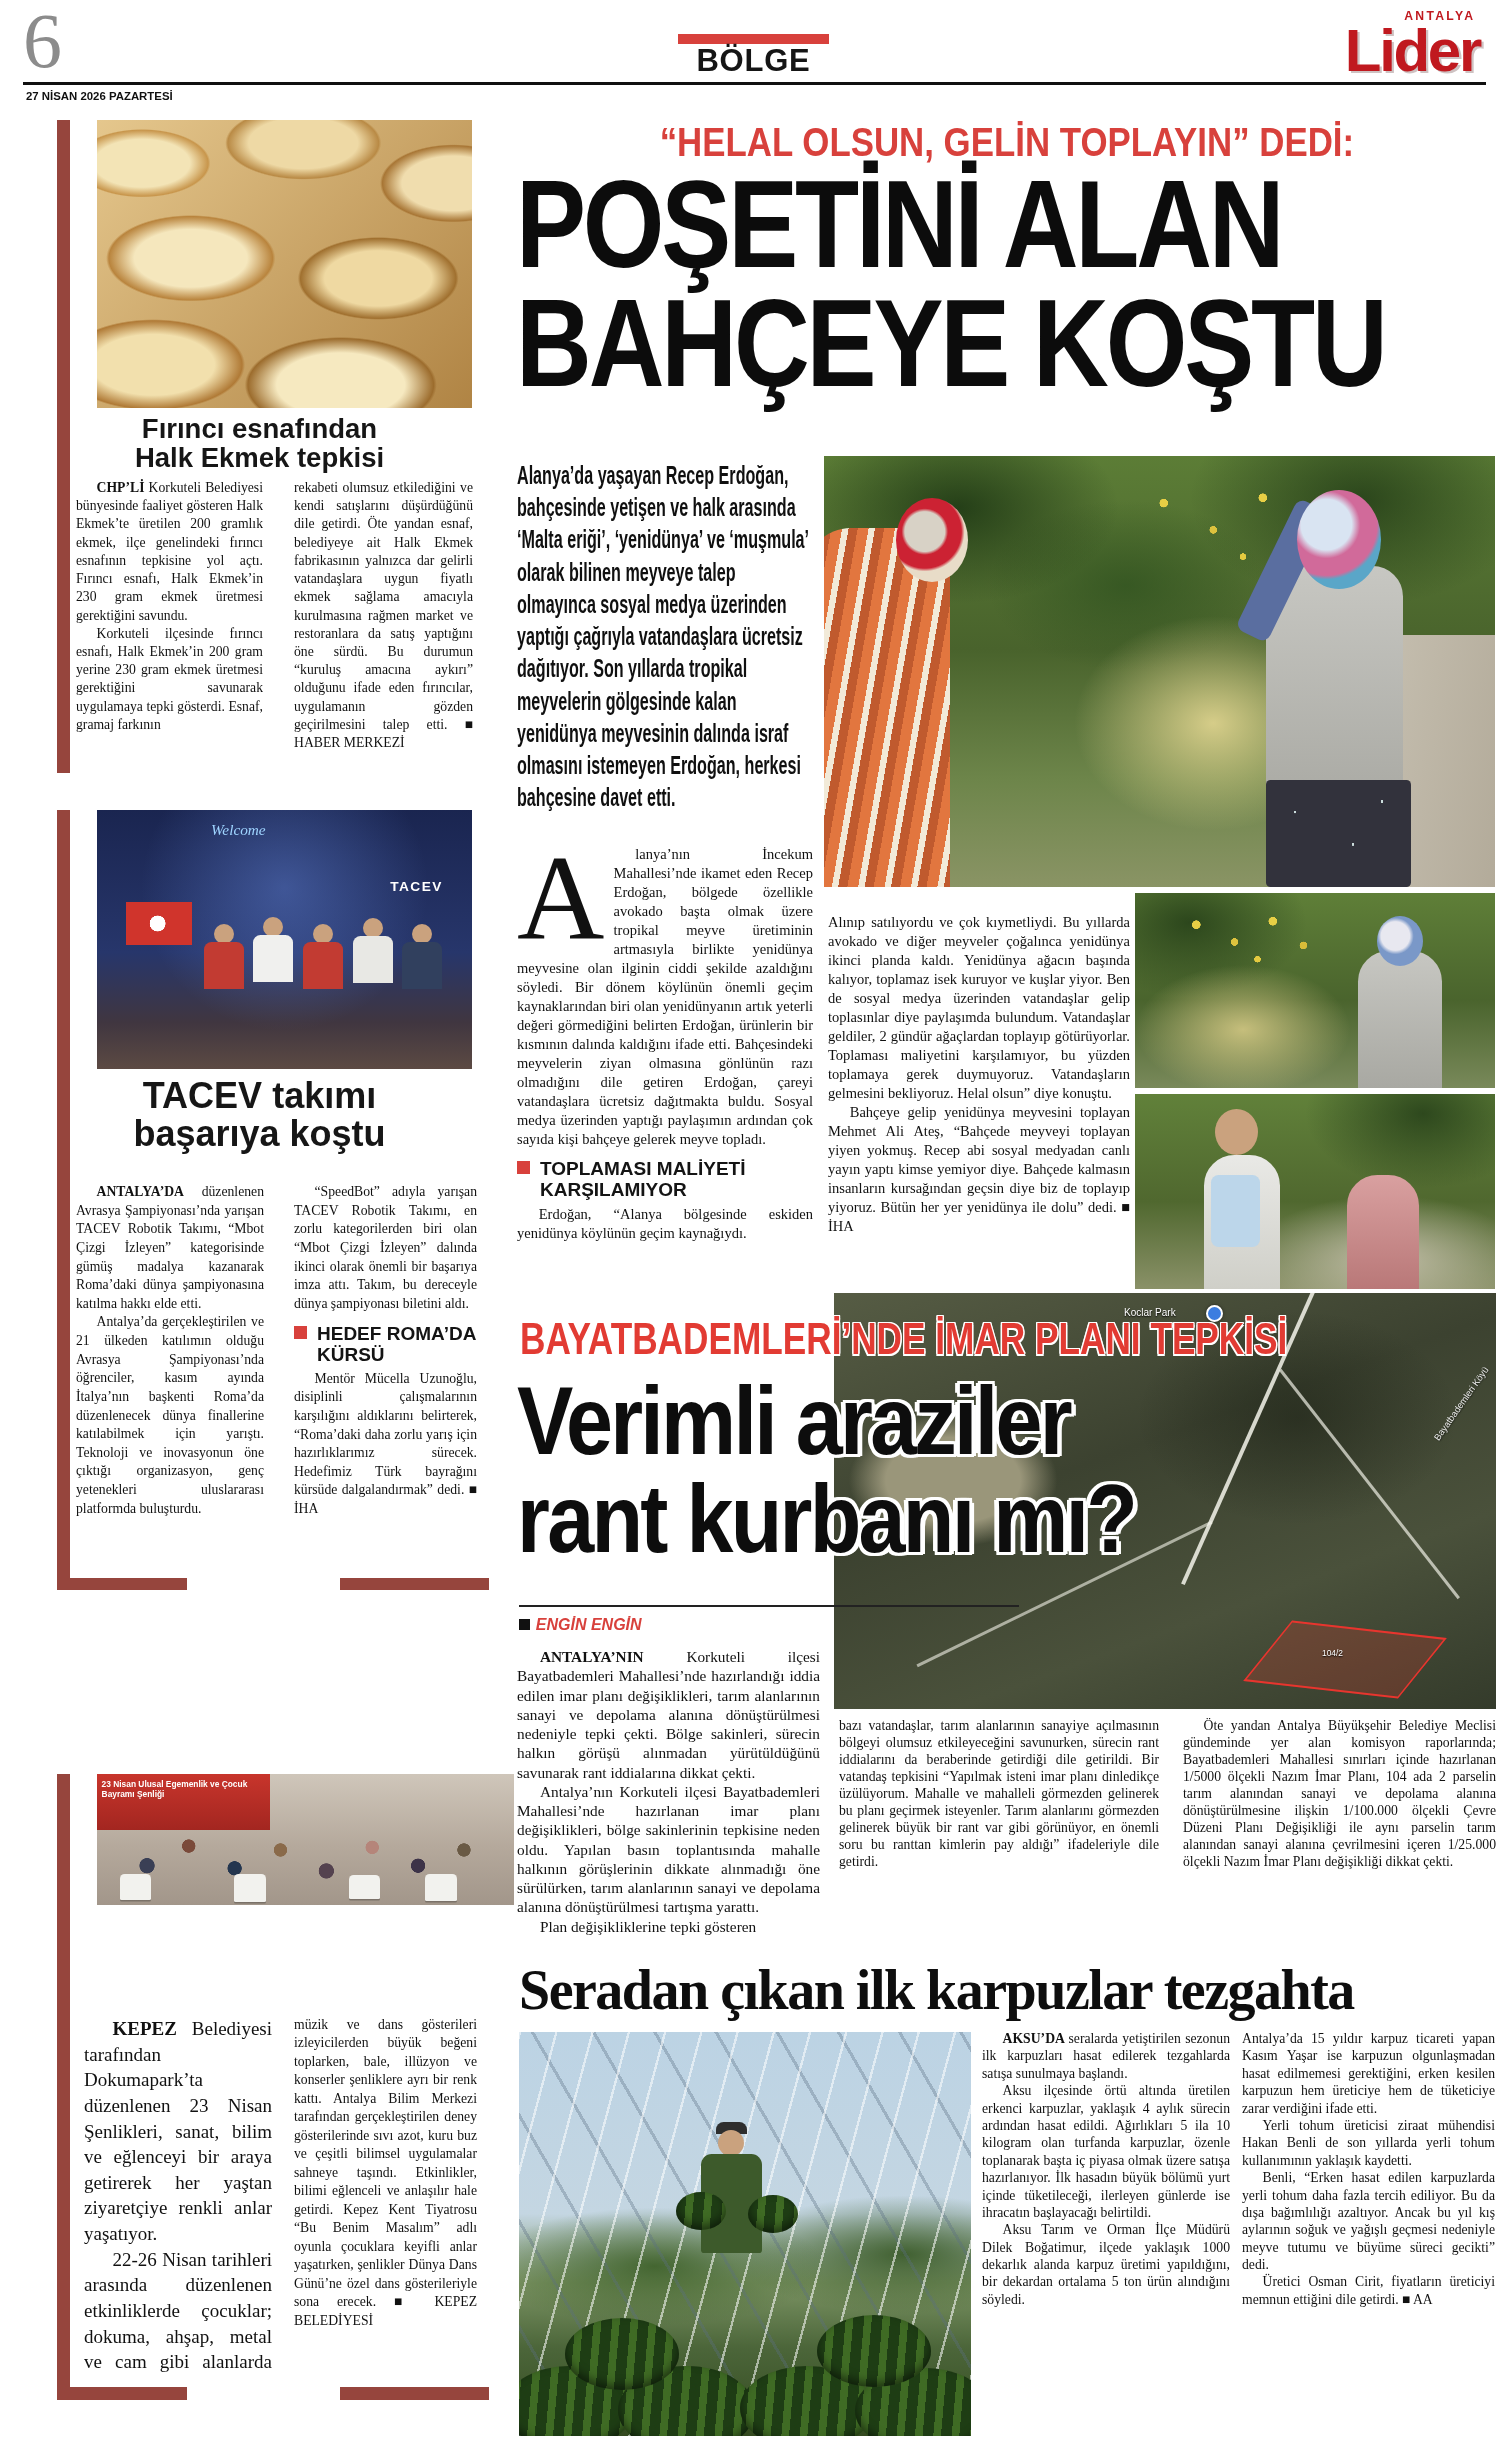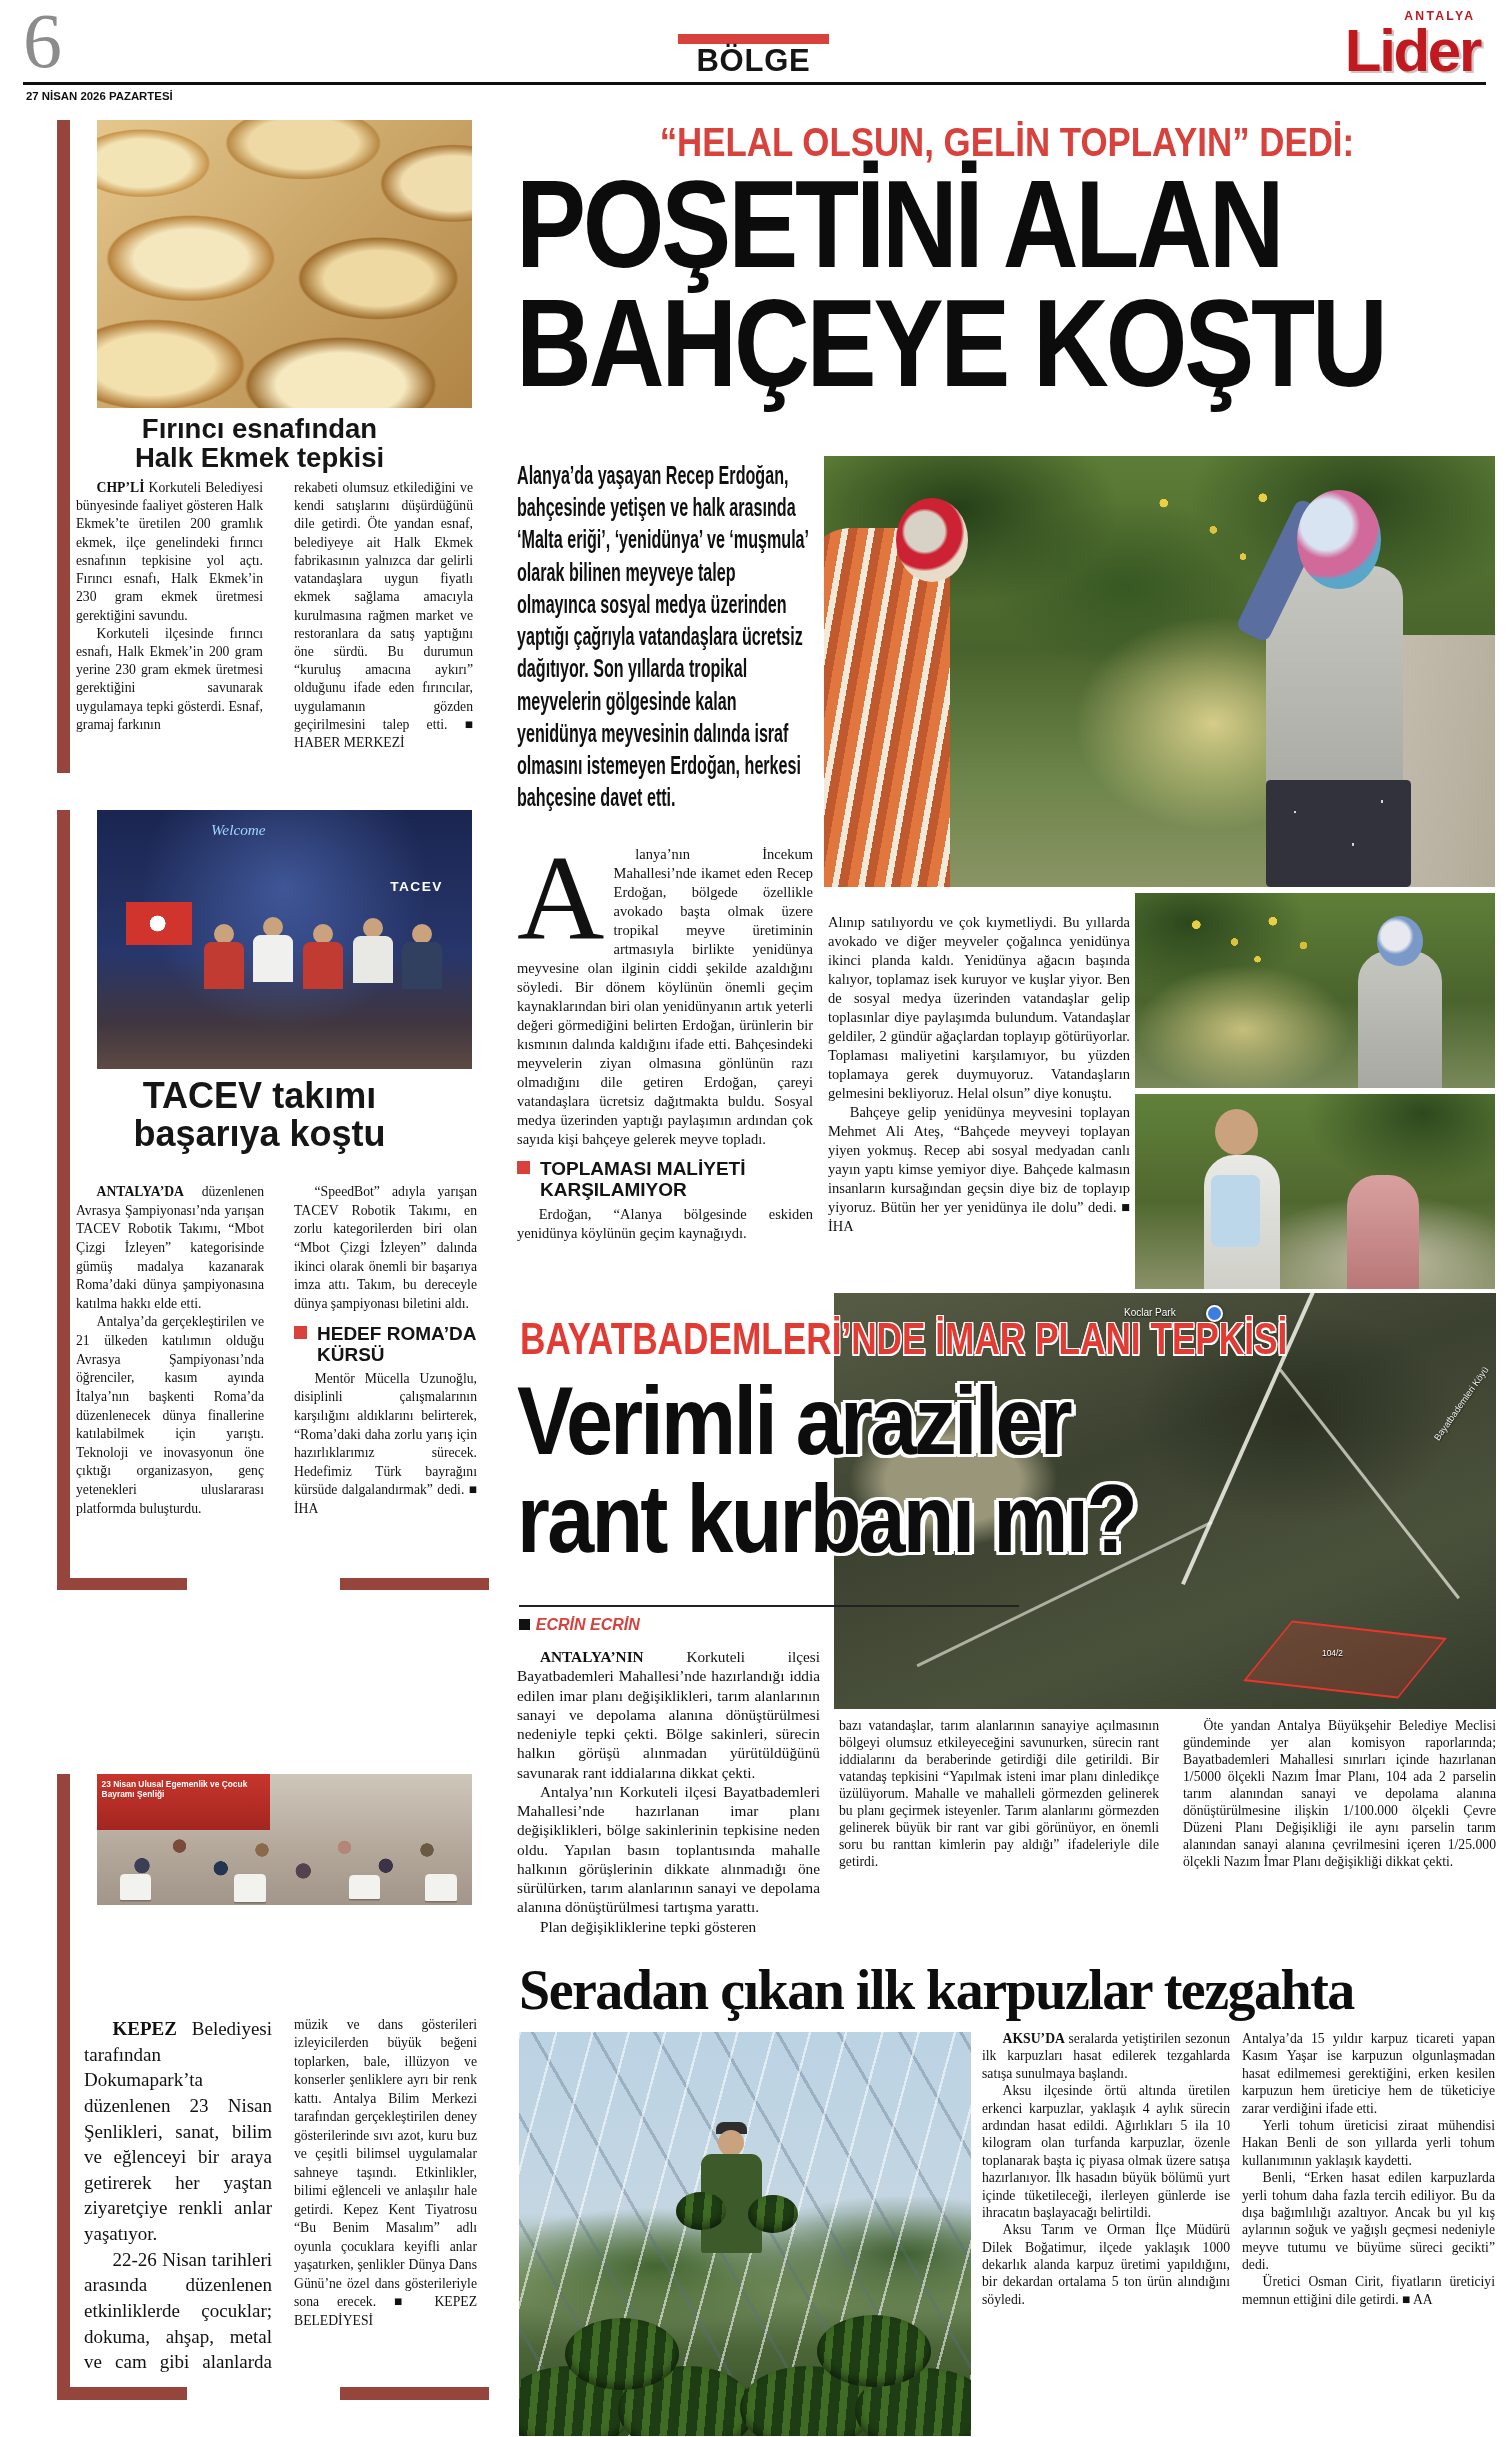--- a/index.html
+++ b/index.html
@@ -269,38 +269,38 @@
     <div class="parcel" style="left:427px;top:336px;width:164px;height:57px;"></div>
     <div class="map-label" style="left:488px;top:355px;font-size:8.4px;">104/2</div>
   </div>
   <div class="abs banner-red sans condense" style="left:520px;top:1314px;z-index:5;">BAYATBADEMLERİ’NDE İMAR PLANI TEPKİSİ</div>
   <div class="abs mega2 sans condense" style="left:517px;top:1372px;z-index:5;">
     <div>Verimli araziler</div>
     <div>rant kurbanı mı?</div>
   </div>
   <div class="abs thin-rule" style="left:519px;top:1605px;width:500px;height:2.3px;"></div>
   <div class="abs" style="left:519px;top:1616px;">
-    <span class="blk-sq"></span><span class="byline">ECRİN ECRİN</span>
+    <span class="blk-sq"></span><span class="byline">ENGİN ENGİN</span>
   </div>
   <div class="abs col serif" style="left:517px;top:1647px;width:303px;height:313px;font-size:15.3px;line-height:1.26;">
       <p><b>ANTALYA’NIN </b>Korkuteli ilçesi Bayatbademleri Mahallesi’nde hazırlandığı iddia edilen imar planı değişiklikleri, tarım alanlarının sanayi ve depolama alanına dönüştürülmesi nedeniyle tepki çekti. Bölge sakinleri, sürecin halkın görüşü alınmadan yürütüldüğünü savunarak rant iddialarına dikkat çekti.</p>
       <p>Antalya’nın Korkuteli ilçesi Bayatbademleri Mahallesi’nde hazırlanan imar planı değişiklikleri, bölge sakinlerinin tepkisine neden oldu. Yapılan basın toplantısında mahalle halkının görüşlerinin dikkate alınmadığı öne sürülürken, tarım alanlarının sanayi ve depolama alanına dönüştürülmesi tartışma yarattı.</p>
       <p>Plan değişikliklerine tepki gösteren</p>
     </div>
   <div class="abs col serif cont" style="left:839px;top:1718px;width:320px;height:243px;font-size:13.7px;line-height:1.24;">
       <p>bazı vatandaşlar, tarım alanlarının sanayiye açılmasının bölgeyi olumsuz etkileyeceğini savunurken, sürecin rant iddialarını da beraberinde getirdiği dile getirildi. Bir vatandaş tepkisini “Yapılmak isteni imar planı dinledikçe üzülüyorum. Mahalle ve mahalleli görmezden gelinerek bu planı geçirmek isteyenler. Tarım alanlarını görmezden gelinerek büyük bir rant var gibi görünüyor, en önemli soru bu ranttan kimlerin pay aldığı” ifadeleriyle dile getirdi.</p>
     </div>
   <div class="abs col serif" style="left:1183px;top:1718px;width:313px;height:243px;font-size:13.7px;line-height:1.24;">
       <p>Öte yandan Antalya Büyükşehir Belediye Meclisi gündeminde yer alan komisyon raporlarında; Bayatbademleri Mahallesi sınırları içinde hazırlanan 1/5000 ölçekli Nazım İmar Planı, 104 ada 2 parselin tarım alanından sanayi ve depolama alanına dönüştürülmesine ilişkin 1/100.000 ölçekli Çevre Düzeni Planı Değişikliği ile aynı parselin tarım alanından sanayi alanına çevrilmesini içeren 1/25.000 ölçekli Nazım İmar Planı değişikliği dikkat çekti.</p>
     </div>
 
   <div class="abs frame" style="left:57px;top:1774px;width:13px;height:626px;"></div>
   <div class="abs frame" style="left:57px;top:2387px;width:130px;height:13px;"></div>
   <div class="abs frame" style="left:340px;top:2387px;width:149px;height:13px;"></div>
-  <div class="abs photo photo-kepez" style="left:97px;top:1774px;width:375px;height:131px;">
+  <div class="abs photo photo-kepez" style="left:97px;top:1774px;width:375px;height:131px;padding-left:42px;">
     <div class="stage-red" style="left:0;top:0;width:164px;height:47px;">23 Nisan Ulusal Egemenlik ve Çocuk Bayramı Şenliği</div>
     <div class="chair" style="left:23px;bottom:4.6px;width:30.5px;height:26px;"></div>
     <div class="chair" style="left:137px;bottom:3.1px;width:32px;height:27.5px;"></div>
     <div class="chair" style="left:252px;bottom:6.1px;width:30.5px;height:24.4px;"></div>
     <div class="chair" style="left:328px;bottom:3.8px;width:32px;height:27px;"></div>
   </div>
   <div class="abs col serif" style="left:84px;top:2016px;width:188px;height:365px;font-size:19px;line-height:1.35;">
       <p><b>KEPEZ </b>Belediyesi tarafından Dokumapark’ta düzenlenen 23 Nisan Şenlikleri, sanat, bilim ve eğlenceyi bir araya getirerek her yaştan ziyaretçiye renkli anlar yaşatıyor.</p>
       <p>22-26 Nisan tarihleri arasında düzenlenen etkinliklerde çocuklar; dokuma, ahşap, metal ve cam gibi alanlarda geleneksel sanat atölyelerine katılarak hem öğrendi hem deneyimledi. Sahne gösterileri ve maskotlarla bayram coşkusu gün boyu devam etti. Mimar Sinan Akademi tarafından hazırlanan</p>
     </div>

